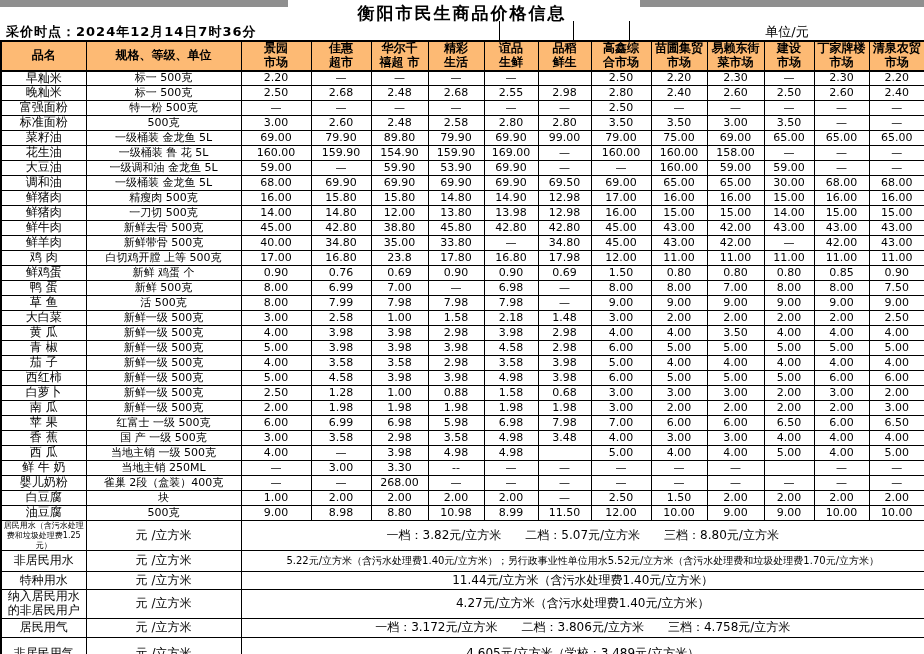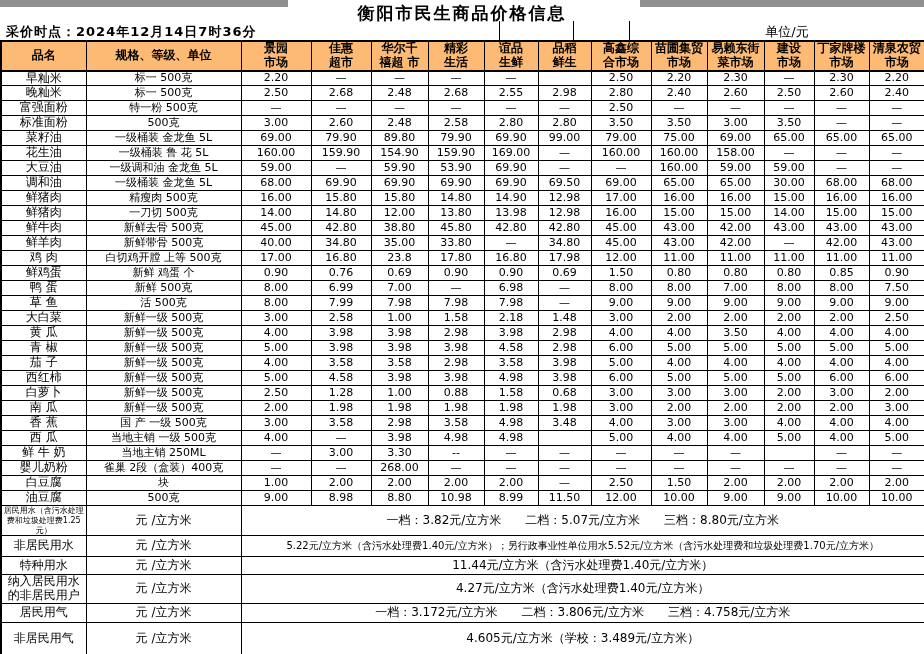--- a/index.html
+++ b/index.html
@@ -465,20 +465,36 @@
           <td>1.98</td>
           <td>1.98</td>
           <td>3.00</td>
           <td>2.00</td>
           <td>2.00</td>
           <td>2.00</td>
           <td>2.00</td>
           <td>3.00</td>
         </tr>
         <tr>
+          <td class="name">苹  果</td>
+          <td class="spec">红富士  一级  500克</td>
+          <td>6.00</td>
+          <td>6.99</td>
+          <td>6.98</td>
+          <td>5.98</td>
+          <td>6.98</td>
+          <td>7.98</td>
+          <td>7.00</td>
+          <td>6.00</td>
+          <td>6.00</td>
+          <td>6.50</td>
+          <td>6.00</td>
+          <td>6.50</td>
+        </tr>
+        <tr>
           <td class="name">香  蕉</td>
           <td class="spec">国 产 一级  500克</td>
           <td>3.00</td>
           <td>3.58</td>
           <td>2.98</td>
           <td>3.58</td>
           <td>4.98</td>
           <td>3.48</td>
           <td>4.00</td>
           <td>3.00</td>

